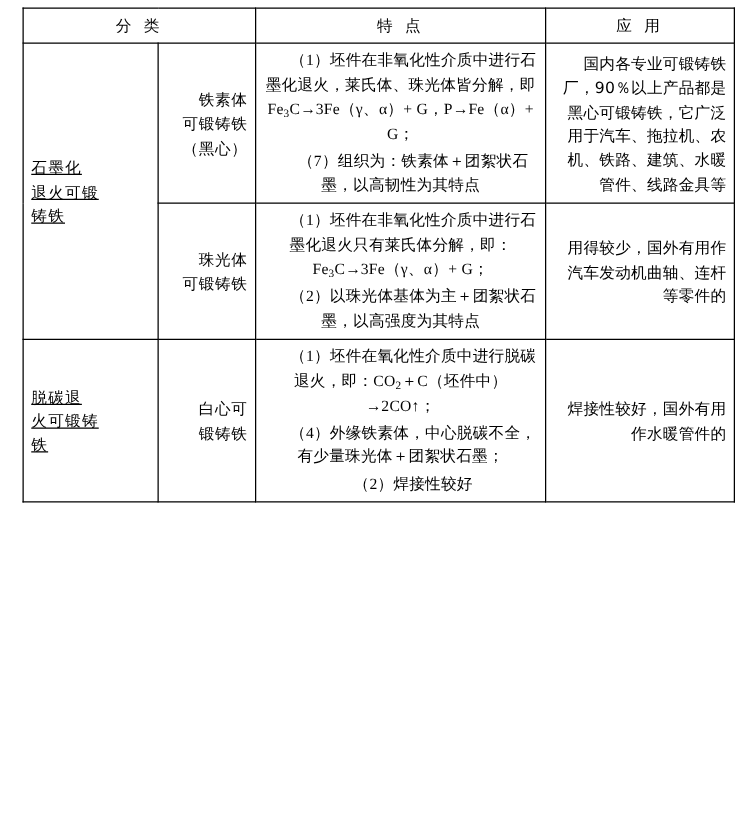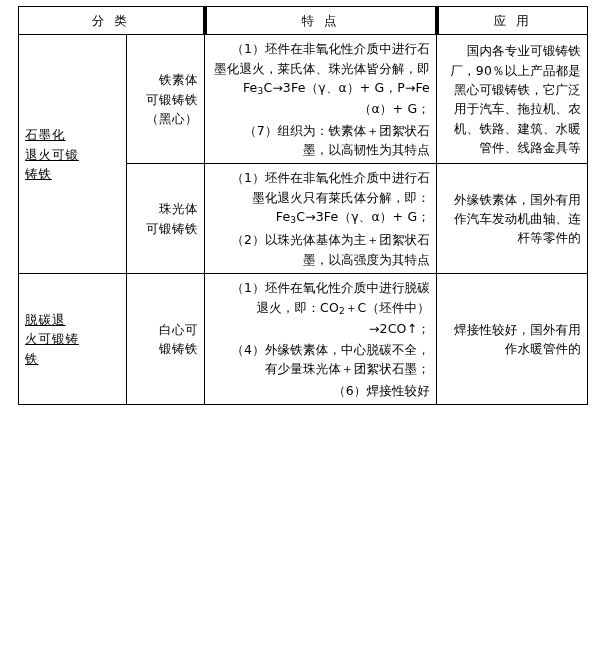--- a/index.html
+++ b/index.html
@@ -43,40 +43,41 @@
     border-left: none;
     border-right: none;
     border-top: none;
     border-bottom: 1px solid #000;
     text-align: center;
     font-size: 13.5px;
     letter-spacing: 3px;
     padding: 7px 0 8px 0;
   }
   .hdr td.sep {
-    border-left: 4px solid #000000;
+    border-left: 1px solid #000000;
   }
   .col-a { width: 108px; }
   .col-b { width: 78px; }
   .col-c { width: 232px; }
   .col-d { width: 151px; }
 
   td.group {
     text-align: left;
     letter-spacing: 1px;
     border-left: none;
     text-decoration: underline;
   }
   td.sub {
     text-align: right;
     letter-spacing: 0.5px;
   }
   td.points {
-    text-align: right;
+    text-align: center;
     letter-spacing: 0.2px;
+    font-family: Liberation Serif, serif;
   }
   td.apply {
     text-align: right;
     letter-spacing: 0.2px;
     border-right: none;
   }
   .para {
     margin: 0 0 2px 0;
     text-indent: 1.6em;
   }
@@ -128,35 +129,35 @@
 
       <tr>
         <td class="sub">
           <div>珠光体</div>
           <div>可锻铸铁</div>
         </td>
         <td class="points">
           <p class="para">（1）坯件在非氧化性介质中进行石墨化退火只有莱氏体分解，即：Fe<sub>3</sub>C<span class="arrow">→</span>3Fe（γ、α）+ G；</p>
           <p class="para">（2）以珠光体基体为主＋团絮状石墨，以高强度为其特点</p>
         </td>
-        <td class="apply">外缘铁素体，国外有用作汽车发动机曲轴、连杆等零件的</td>
+        <td class="apply">用得较少，国外有用作汽车发动机曲轴、连杆等零件的</td>
       </tr>
 
       <tr class="thickrow">
         <td class="group">
           <div>脱碳退</div>
           <div>火可锻铸</div>
           <div>铁</div>
         </td>
         <td class="sub">
           <div>白心可</div>
           <div>锻铸铁</div>
         </td>
         <td class="points">
           <p class="para">（1）坯件在氧化性介质中进行脱碳退火，即：CO<sub>2</sub>＋C（坯件中）<span class="arrow">→</span>2CO↑；</p>
           <p class="para">（4）外缘铁素体，中心脱碳不全，有少量珠光体＋团絮状石墨；</p>
-          <p class="para">（6）焊接性较好</p>
+          <p class="para">（2）焊接性较好</p>
         </td>
         <td class="apply">焊接性较好，国外有用作水暖管件的</td>
       </tr>
     </tbody>
   </table>
 </div>
 
 </body></html>

